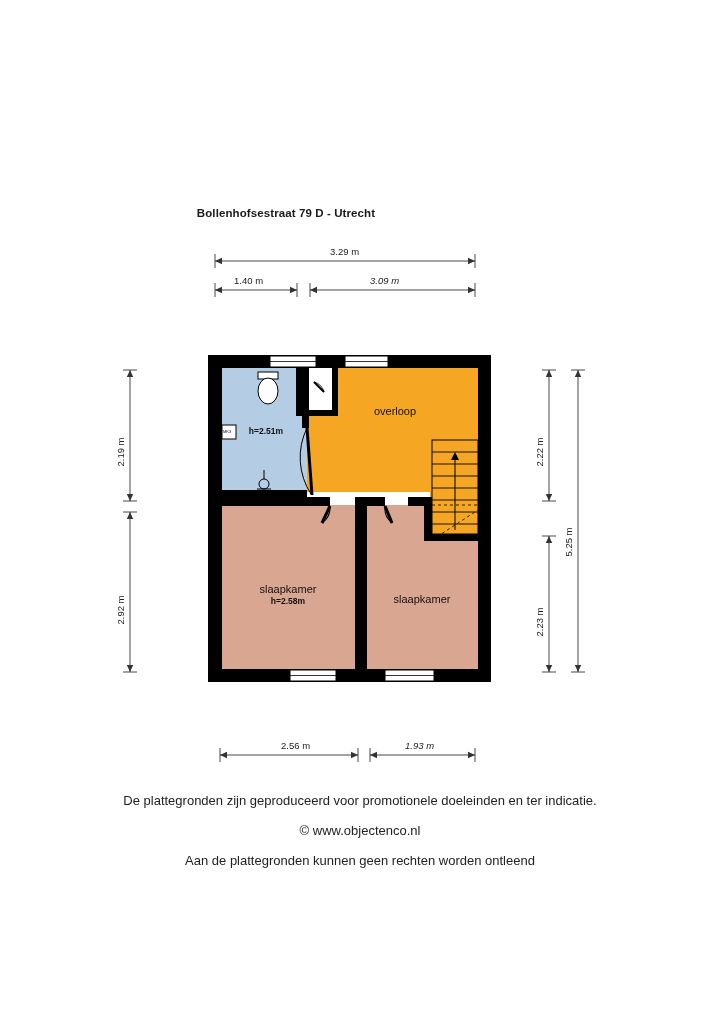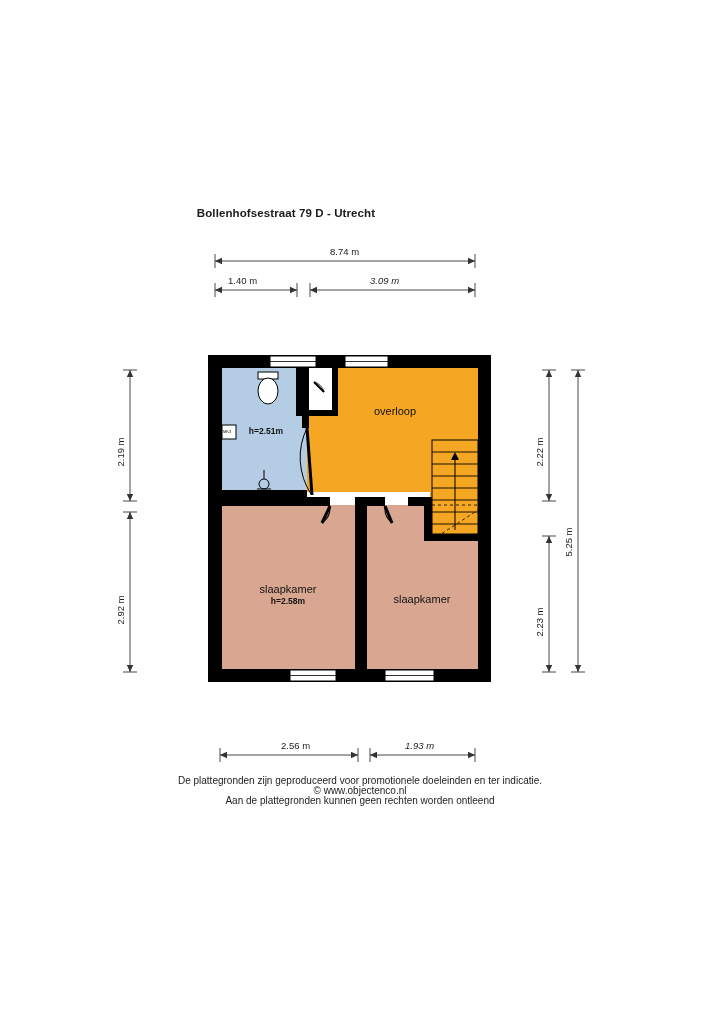--- a/index.html
+++ b/index.html
@@ -83,23 +83,24 @@
 
   
   .footer {
     position: absolute;
     top: 776px;
     left: 0;
     width: 720px;
     text-align: center;
   }
   .footer div {
-    font-size: 10px;
+    font-size: 13px;
     color: #222;
     line-height: 10px;
+    margin-top: 20px;
   }
 </style>
 </head>
 <body>
 
 <div class="title-block">
   <div class="title-line1">Bollenhofsestraat 79 D - Utrecht</div>
 </div>
 
 <svg id="plan" viewBox="0 0 720 1018" xmlns="http://www.w3.org/2000/svg">
@@ -290,22 +291,22 @@
       <line x1="257" y1="489" x2="271" y2="489" stroke="#000" stroke-width="1"></line>
     </g>
 
     <g>
       <rect x="222" y="425" width="14" height="14" fill="#ffffff" stroke="#000" stroke-width="1"></rect>
     </g>
   </g>
 
 </svg>
 
-<div class="dim" style="left:330px; top:246px;">8.74 m</div>
-<div class="dim" style="left:228px; top:275px;">1.40 m</div>
+<div class="dim" style="left:330px; top:246px;">3.29 m</div>
+<div class="dim" style="left:234px; top:275px;">1.40 m</div>
 <div class="dim" style="left:370px; top:275px;font-style:italic;">3.09 m</div>
 
 <div class="dim vert" style="left:126px; top:452px; transform:rotate(-90deg) translate(-50%,-100%);">2.19 m</div>
 <div class="dim vert" style="left:126px; top:610px; transform:rotate(-90deg) translate(-50%,-100%);">2.92 m</div>
 
 <div class="dim vert" style="left:545px; top:452px; transform:rotate(-90deg) translate(-50%,-100%);">2.22 m</div>
 <div class="dim vert" style="left:545px; top:622px; transform:rotate(-90deg) translate(-50%,-100%);">2.23 m</div>
 <div class="dim vert" style="left:574px; top:542px; transform:rotate(-90deg) translate(-50%,-100%);">5.25 m</div>
 
 <div class="dim" style="left:281px; top:740px;">2.56 m</div>

